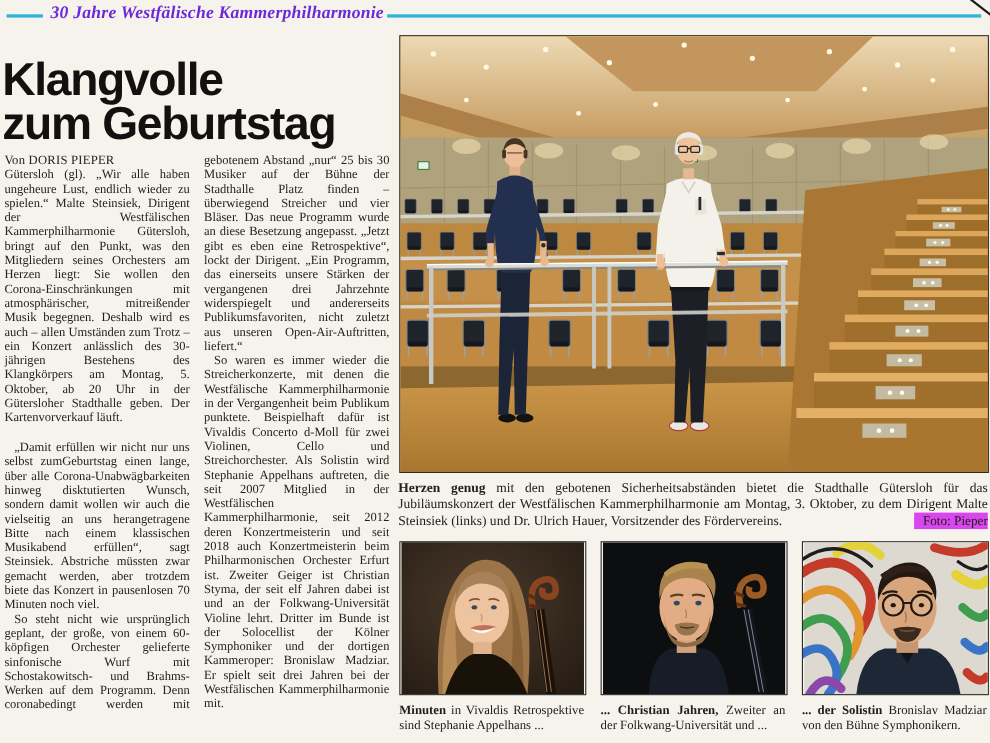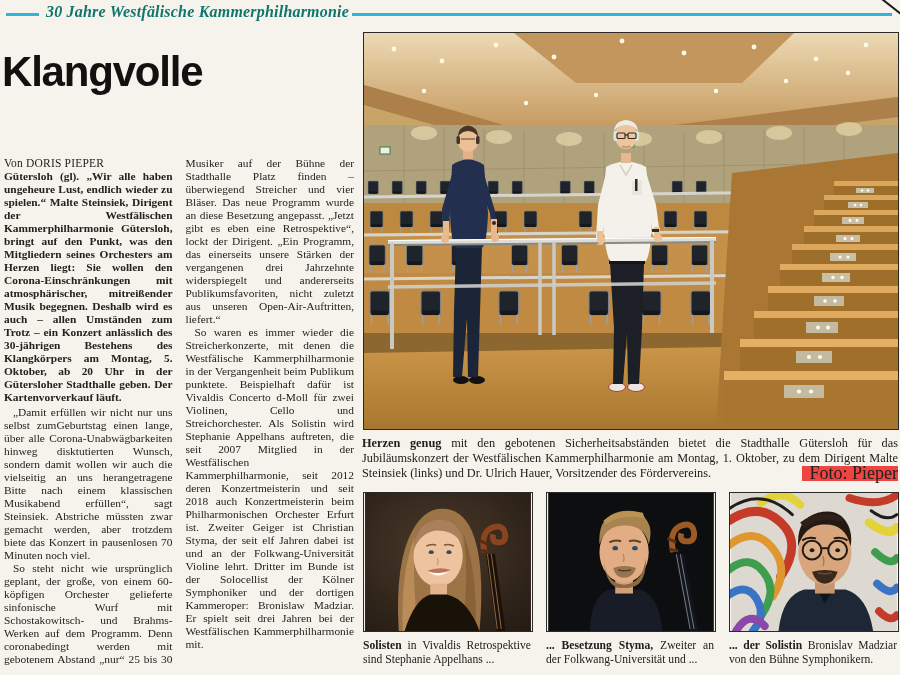--- a/index.html
+++ b/index.html
@@ -2,68 +2,69 @@
 <html><head>
 <meta charset="utf-8">
 <style>
   html,body{margin:0;padding:0;}
   body{width:900px;height:675px;overflow:hidden;background:#f5f3ec;position:relative;
        font-family:"Liberation Serif", serif;color:#1e1d1a;}
 
   
   .kicker-rule{height:3px;background:#2fb4de;position:absolute;top:13px;}
   .kicker-title{position:absolute;left:46px;top:3px;font-style:italic;font-weight:bold;
-       font-size:16px;letter-spacing:.2px;color:#0f766e;}
+       font-size:16px;letter-spacing:.2px;color:#6d28d9;}
   .corner-mark{position:absolute;right:-8px;top:2px;width:42px;height:2px;background:#1a1a1a;
        transform:rotate(38deg);}
 
   
   .headline{position:absolute;left:2px;top:24px;width:360px;
        font-family:"Liberation Sans", sans-serif;font-weight:bold;font-size:42px;
        line-height:40px;letter-spacing:-1.2px;color:#121110;}
   .headline span{display:block;}
 
   
-  .article{position:absolute;left:4px;top:157px;width:350px;height:512px;overflow:hidden;
+  .article{position:absolute;left:4px;top:140px;width:350px;height:512px;overflow:hidden;
        column-count:2;column-gap:13px;column-fill:auto;
        font-size:11.4px;line-height:13px;text-align:justify;color:#24221e;}
   .byline{margin:0 0 13px 0;font-size:11.5px;letter-spacing:.2px;}
   .article p{margin:0;}
-  .article p.lead{font-weight:bold;margin-bottom:2px;}
+  .article p.lead{font-weight:normal;margin-bottom:14px;}
   .article p.body-par{text-indent:9px;}
 
   
   .main-photo{position:absolute;left:363px;top:32px;width:534px;height:396px;
        border:1px solid #2a2a28;background:#c9a468;box-sizing:content-box;}
   .main-photo svg{display:block;width:534px;height:396px;}
 
   
   .main-caption{position:absolute;left:362px;top:436px;width:536px;font-size:12.3px;
        line-height:15px;text-align:justify;color:#22201c;}
   .cap-lead{font-weight:bold;}
-  .photo-credit{position:absolute;right:0;bottom:0;background:#ef4444;padding-left:8px;
-       font-size:18px;}
+  .photo-credit{position:absolute;right:0;bottom:0;background:#d946ef;padding-left:8px;
+       font-size:12px;}
 
   
   .portrait{position:absolute;top:492px;width:168px;height:138px;border:1px solid #2a2a28;}
   .portrait svg{display:block;width:168px;height:138px;}
   .p1{left:363px;} .p2{left:546px;} .p3{left:729px;}
   .p-cap{position:absolute;top:639px;width:168px;font-size:11.6px;line-height:13.5px;
        text-align:justify;color:#22201c;}
 </style>
 </head>
 <body>
 
 <div class="kicker-rule" style="left:6px;width:33px;"></div>
 <div class="kicker-title">30 Jahre Westfälische Kammerphilharmonie</div>
 <div class="kicker-rule" style="left:352px;width:540px;"></div>
 <div class="corner-mark"></div>
 
 <h1 class="headline">
   <span>Klangvolle</span>
+  <span>zum Geburtstag</span>
 </h1>
 
 <div class="article">
   <p class="byline">Von DORIS PIEPER</p>
   <p class="lead">Gütersloh (gl). „Wir alle haben ungeheure Lust, endlich wieder zu spielen.“ Malte Steinsiek, Dirigent der Westfälischen Kammerphilharmonie Gütersloh, bringt auf den Punkt, was den Mitgliedern seines Orchesters am Herzen liegt: Sie wollen den Corona-Einschränkungen mit atmosphärischer, mitreißender Musik begegnen. Deshalb wird es auch – allen Umständen zum Trotz – ein Konzert anlässlich des 30-jährigen Bestehens des Klangkörpers am Montag, 5. Oktober, ab 20 Uhr in der Gütersloher Stadthalle geben. Der Kartenvorverkauf läuft.</p>
   <p class="body-par">„Damit erfüllen wir nicht nur uns selbst zumGeburtstag einen lange, über alle Corona-Unabwägbarkeiten hinweg disktutierten Wunsch, sondern damit wollen wir auch die vielseitig an uns herangetragene Bitte nach einem klassischen Musikabend erfüllen“, sagt Steinsiek. Abstriche müssten zwar gemacht werden, aber trotzdem biete das Konzert in pausenlosen 70 Minuten noch viel.</p>
   <p class="body-par">So steht nicht wie ursprünglich geplant, der große, von einem 60-köpfigen Orchester gelieferte sinfonische Wurf mit Schostakowitsch- und Brahms-Werken auf dem Programm. Denn coronabedingt werden mit gebotenem Abstand „nur“ 25 bis 30 Musiker auf der Bühne der Stadthalle Platz finden – überwiegend Streicher und vier Bläser. Das neue Programm wurde an diese Besetzung angepasst. „Jetzt gibt es eben eine Retrospektive“, lockt der Dirigent. „Ein Programm, das einerseits unsere Stärken der vergangenen drei Jahrzehnte widerspiegelt und andererseits Publikumsfavoriten, nicht zuletzt aus unseren Open-Air-Auftritten, liefert.“</p>
   <p class="body-par">So waren es immer wieder die Streicherkonzerte, mit denen die Westfälische Kammerphilharmonie in der Vergangenheit beim Publikum punktete. Beispielhaft dafür ist Vivaldis Concerto d-Moll für zwei Violinen, Cello und Streichorchester. Als Solistin wird Stephanie Appelhans auftreten, die seit 2007 Mitglied in der Westfälischen Kammerphilharmonie, seit 2012 deren Konzertmeisterin und seit 2018 auch Konzertmeisterin beim Philharmonischen Orchester Erfurt ist. Zweiter Geiger ist Christian Styma, der seit elf Jahren dabei ist und an der Folkwang-Universität Violine lehrt. Dritter im Bunde ist der Solocellist der Kölner Symphoniker und der dortigen Kammeroper: Bronislaw Madziar. Er spielt seit drei Jahren bei der Westfälischen Kammerphilharmonie mit.</p>
 
 </div>
@@ -315,21 +316,21 @@
     <line x1="24" y1="254" x2="352" y2="250" stroke="#cfcfc9" stroke-width="3.5" opacity="0.9"></line>
     <circle cx="81" cy="206" r="4" fill="#e8b98d"></circle>
     <circle cx="131" cy="205" r="4" fill="#e8b98d"></circle>
     <circle cx="237" cy="207" r="4.2" fill="#ecbf96"></circle>
     <circle cx="294" cy="205" r="4.2" fill="#ecbf96"></circle>
   </g>
 </svg>
 </div>
 
 <div class="main-caption">
-  <span class="cap-lead">Herzen genug</span><span> mit den gebotenen Sicherheitsabständen bietet die Stadthalle Gütersloh für das Jubiläumskonzert der Westfälischen Kammerphilharmonie am Montag, 1. Oktober, zu dem Dirigent Malte Steinsiek (links) und Dr. Ulrich Hauer, Vorsitzender des Fördervereins.</span>
+  <span class="cap-lead">Herzen genug</span><span> mit den gebotenen Sicherheitsabständen bietet die Stadthalle Gütersloh für das Jubiläumskonzert der Westfälischen Kammerphilharmonie am Montag, 3. Oktober, zu dem Dirigent Malte Steinsiek (links) und Dr. Ulrich Hauer, Vorsitzender des Fördervereins.</span>
   <span class="photo-credit">Foto: Pieper</span>
 </div>
 
 <div class="portrait p1">
 <svg viewBox="0 0 168 140">
   <rect width="168" height="140" fill="#261d15"></rect>
   <radialGradient id="bg1" cx="0.45" cy="0.4" r="0.8">
     <stop offset="0" stop-color="#4a392a"></stop>
         <stop offset="1" stop-color="#241b13"></stop>
   </radialGradient>
@@ -418,20 +419,20 @@
   <ellipse cx="108" cy="58" rx="2.4" ry="2" fill="#241911"></ellipse>
   <path d="M72,48 Q78,44 86,46" stroke="#241911" stroke-width="2" fill="none"></path>
   <path d="M104,46 Q112,44 118,48" stroke="#241911" stroke-width="2" fill="none"></path>
   <path d="M93,64 Q95,70 93,74" stroke="#a87a54" stroke-width="1.4" fill="none"></path>
   <path d="M82,80 Q95,76 108,80 Q104,92 95,92 Q86,92 82,80 Z" fill="#3a2a1d"></path>
   <path d="M88,81 Q95,83 102,81" stroke="#6e4a34" stroke-width="1.6" fill="none"></path>
 </svg>
 </div>
 
 <div class="p-cap" style="left:363px;">
-  <span class="cap-lead">Solisten</span><span> in Vivaldis Retrospektive sind Stephanie Appelhans ...</span>
+  <span class="cap-lead">Minuten</span><span> in Vivaldis Retrospektive sind Stephanie Appelhans ...</span>
 </div>
 <div class="p-cap" style="left:546px;">
-  <span class="cap-lead">... Besetzung Styma,</span><span> Zweiter an der Folkwang-Universität und ...</span>
+  <span class="cap-lead">... Christian Jahren,</span><span> Zweiter an der Folkwang-Universität und ...</span>
 </div>
 <div class="p-cap" style="left:729px;">
   <span class="cap-lead">... der Solistin</span><span> Bronislav Madziar von den Bühne Symphonikern.</span>
 </div>
 
 </body></html>

